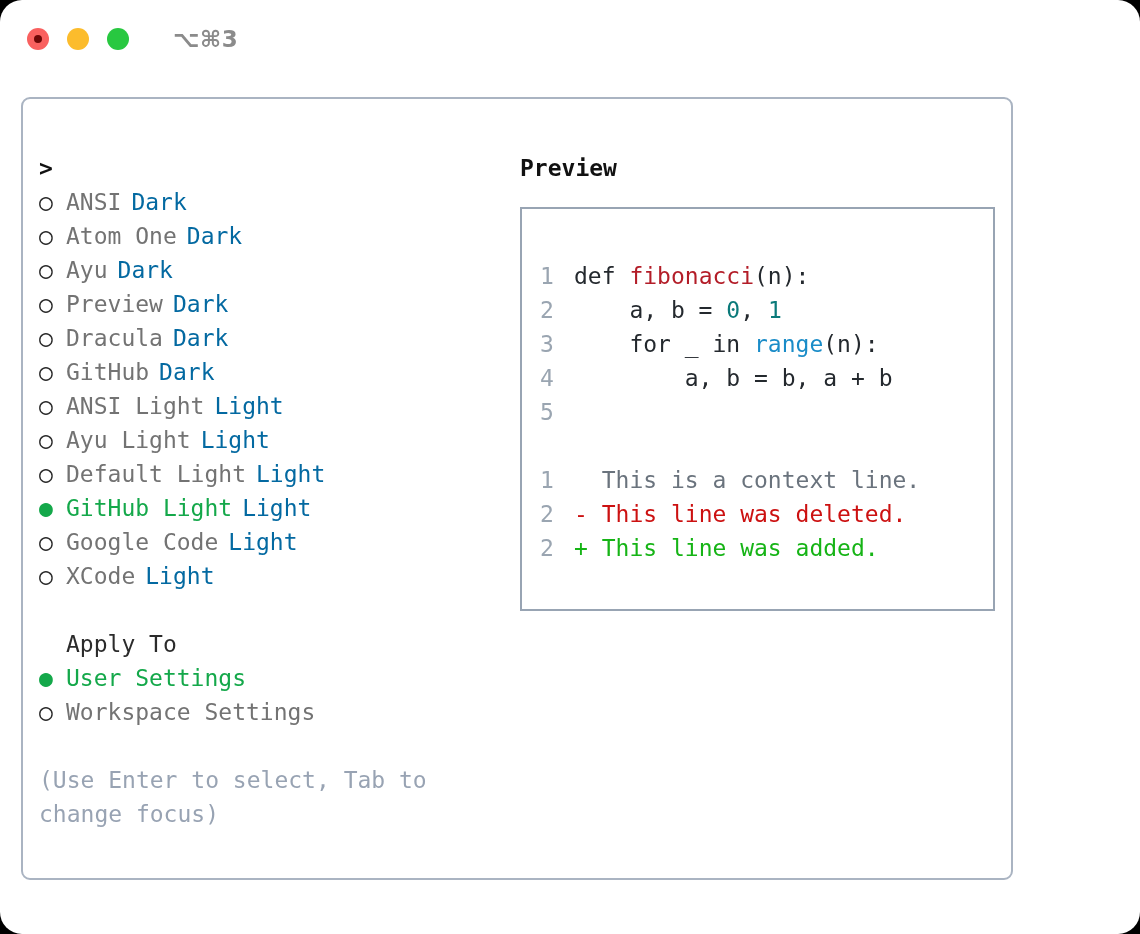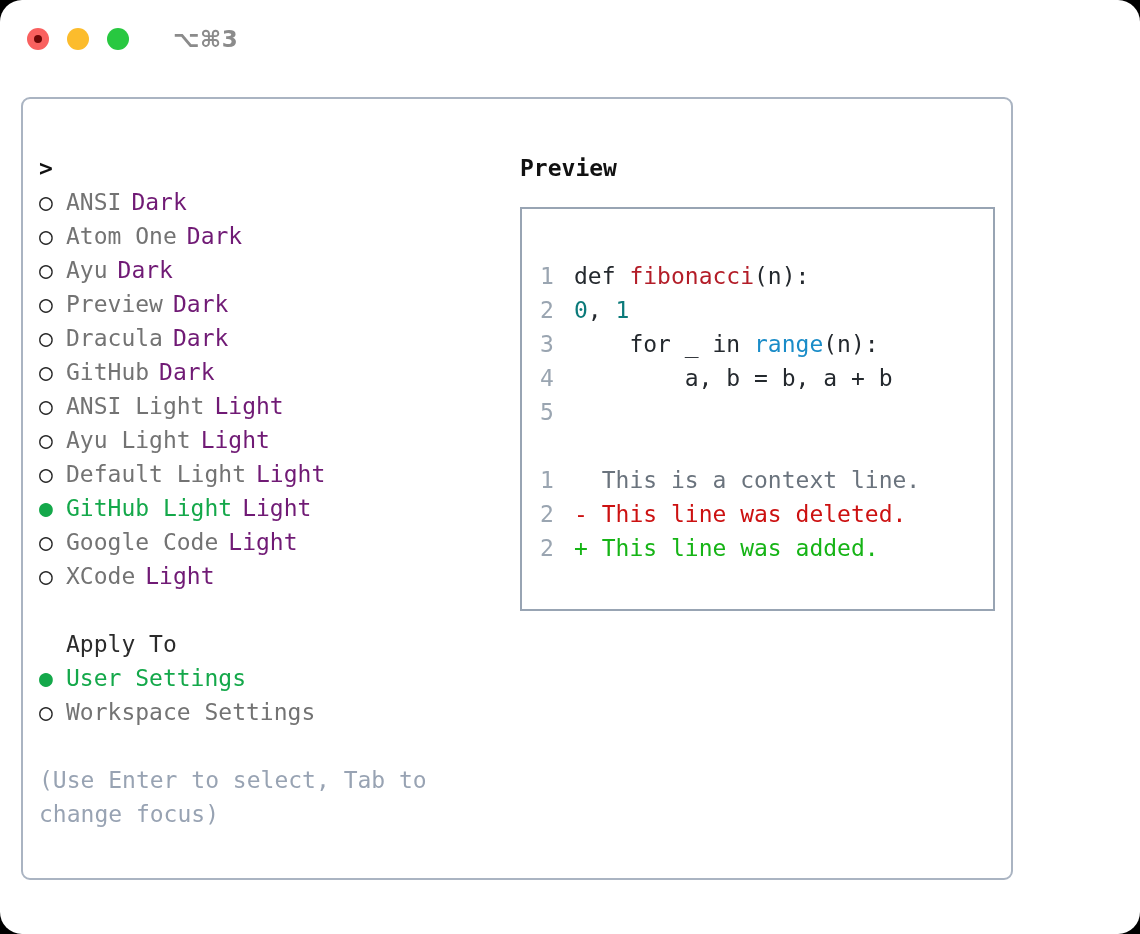--- a/index.html
+++ b/index.html
@@ -114,21 +114,21 @@
     font-size: 23px;
   }
   .row-title {
     font-weight: bold;
     color: #111111;
   }
   .row-title .marker { font-weight: bold; color: #111111; }
 
   .name { color: #737373; }
   .name.sel { color: #14a84a; }
-  .suffix { color: #701a75; margin-left: 10px; }
+  .suffix { color: #0369a1; margin-left: 10px; }
 
   .marker.hollow { color: #2b2b2b; }
   .marker.filled { color: #14a84a; }
   .marker.blank  { color: transparent; }
 
   .section-gap { height: 34px; }
 
   .hint {
     margin-top: 34px;
     font-size: 23px;
@@ -237,21 +237,21 @@
 
         <div class="hint">(Use Enter to select, Tab to change focus)</div>
       </div>
 
       <div class="right-col">
         <div class="preview-label">Preview</div>
 
         <div class="preview-box">
           <div id="code-block">
               <div class="code-line"><span class="gutter">1</span><span class="code-text">def </span><span class="tok-fn">fibonacci</span><span class="code-text">(n):</span></div>
-              <div class="code-line"><span class="gutter">2</span><span class="tok-num">0</span><span class="code-text">, </span><span class="tok-num">1</span></div>
+              <div class="code-line"><span class="gutter">2</span><span class="code-text">    a, b = </span><span class="tok-num">0</span><span class="code-text">, </span><span class="tok-num">1</span></div>
               <div class="code-line"><span class="gutter">3</span><span class="code-text">    for _ in </span><span class="tok-call">range</span><span class="code-text">(n):</span></div>
               <div class="code-line"><span class="gutter">4</span><span class="code-text">        a, b = b, a + b</span></div>
               <div class="code-line"><span class="gutter">5</span></div>
             </div>
           <div class="blank-line"></div>
           <div id="diff-block">
               <div class="code-line"><span class="gutter">1</span><span class="diff-context"> </span><span class="diff-context"> This is a context line.</span></div>
               <div class="code-line"><span class="gutter">2</span><span class="diff-del">-</span><span class="diff-del"> This line was deleted.</span></div>
               <div class="code-line"><span class="gutter">2</span><span class="diff-add">+</span><span class="diff-add"> This line was added.</span></div>
             </div>

